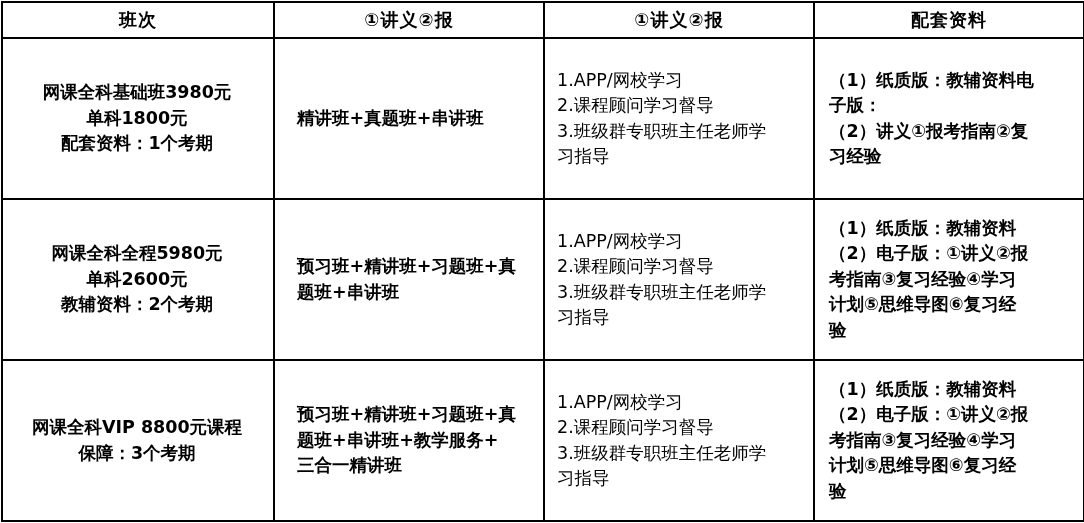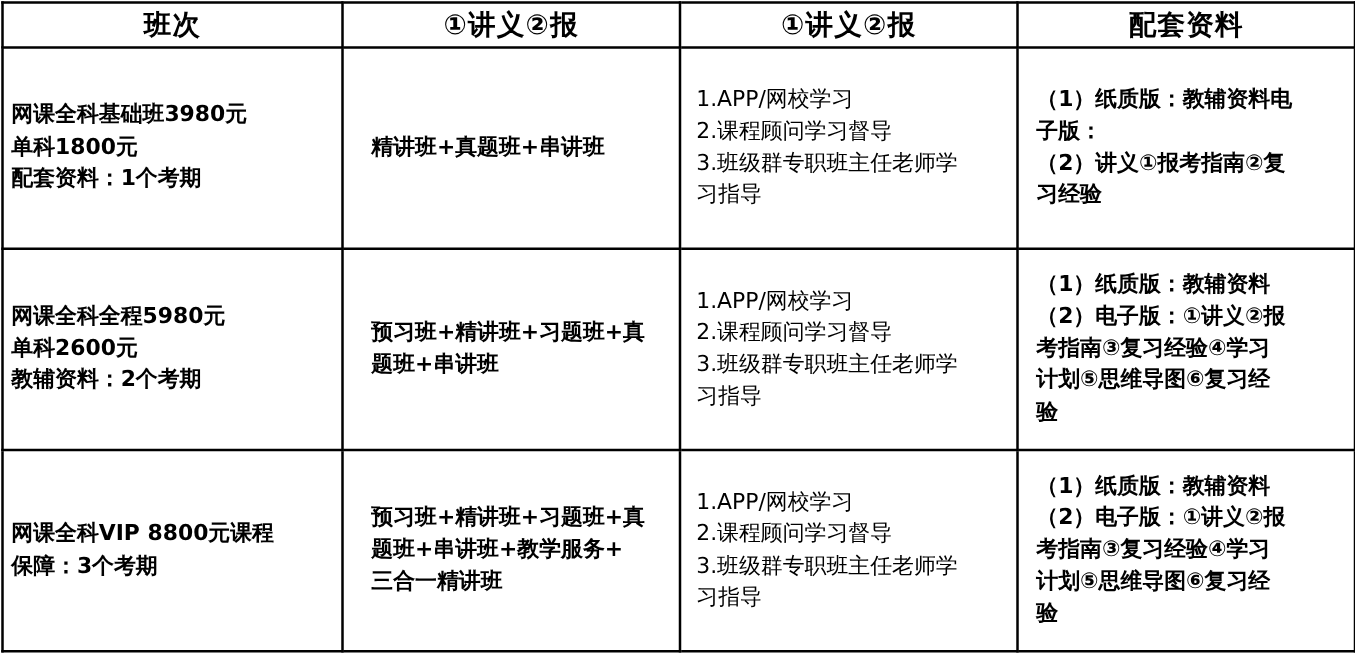--- a/index.html
+++ b/index.html
@@ -35,37 +35,37 @@
   
   col.c1 { width: 272px; }
   col.c2 { width: 270px; }
   col.c3 { width: 270px; }
   col.c4 { width: 270px; }
 
   thead th {
     height: 36px;
     text-align: center;
     font-weight: bold;
-    font-size: 22px;
+    font-size: 18px;
     letter-spacing: 1px;
     vertical-align: middle;
   }
   tbody tr { height: 161px; }
 
   .cell {
     padding: 4px 8px 4px 8px;
     font-size: 17.5px;
     line-height: 1.45;
   }
   .line { display: block; white-space: pre-wrap; }
   .col1 .line { font-weight: bold; }
   .col2 .line { font-weight: bold; }
   .col3 .line { font-weight: normal; }
   .col4 .line { font-weight: bold; }
-  .col1 { padding-left: 6px; }
+  .col1 { padding-left: 6px; text-align: center; }
   .col2 { padding-left: 22px; }
   .col3 { padding-left: 12px; }
   .col4 { padding-left: 14px; }
 </style>
 </head>
 <body>
 
 <div class="sheet">
   <table class="pricing">
     <colgroup>

